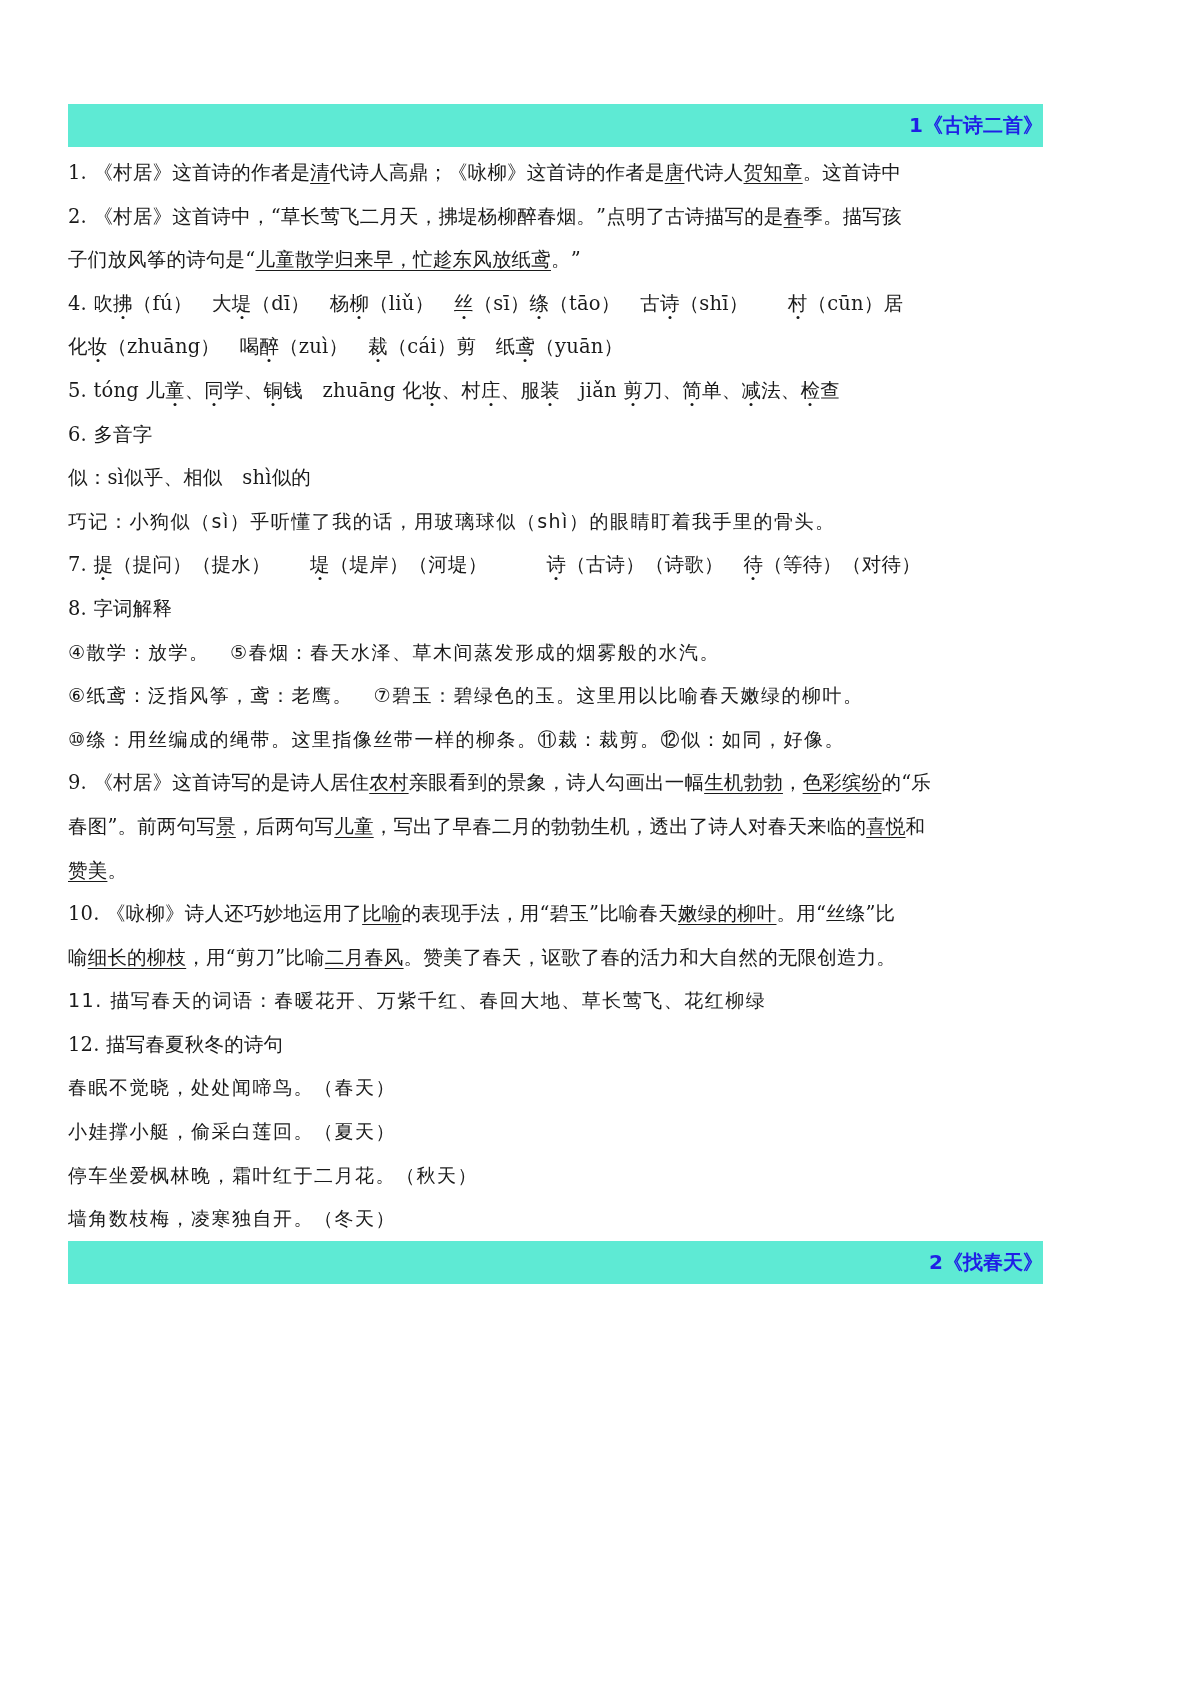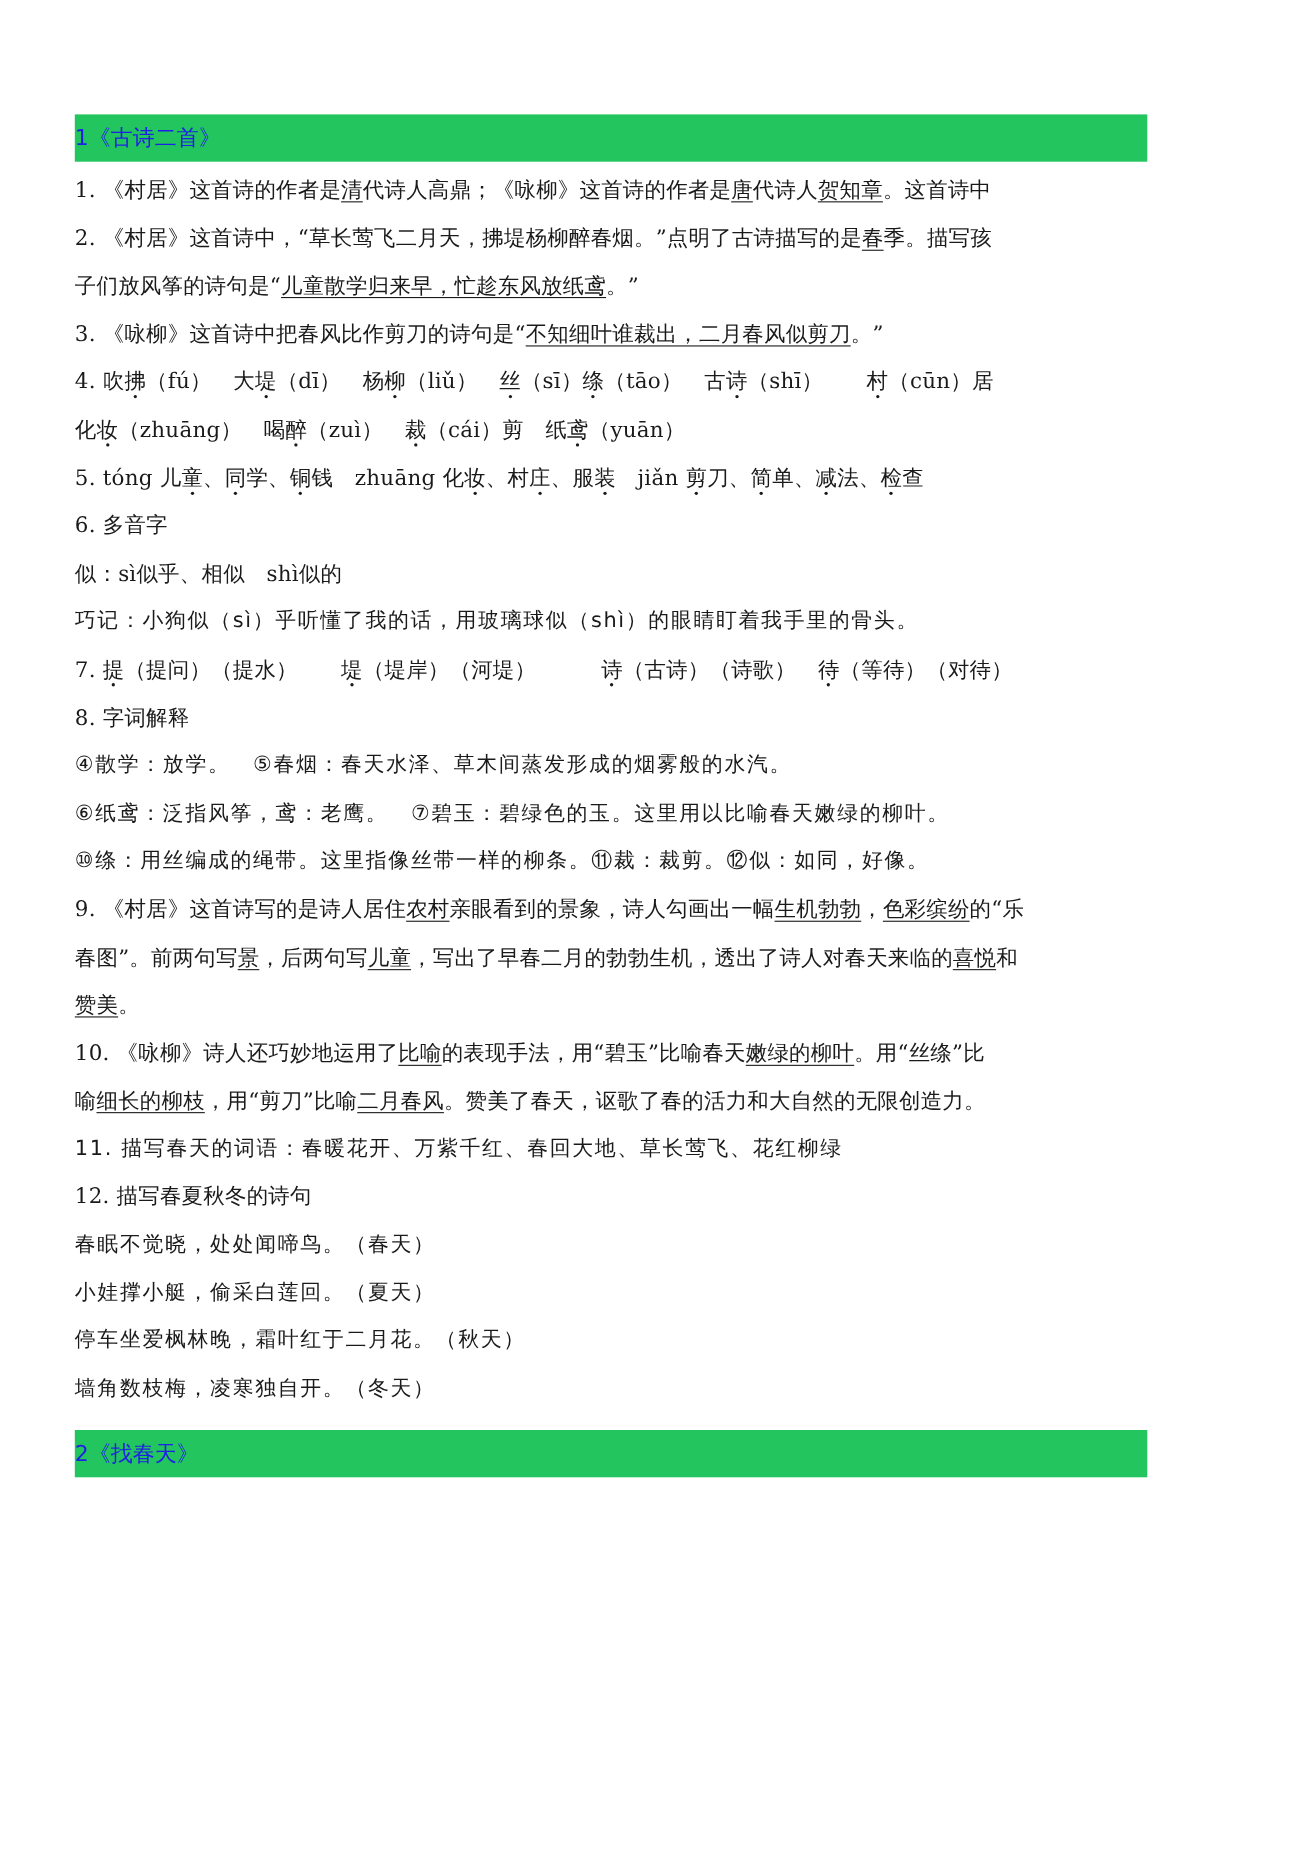--- a/index.html
+++ b/index.html
@@ -3,23 +3,23 @@
 <meta charset="utf-8">
 <style>
   html, body { margin: 0; padding: 0; background: #ffffff; }
   body {
     width: 1191px; height: 1684px; position: relative; overflow: hidden;
     font-family: "DejaVu Serif", "Liberation Serif", serif;
     color: #1a1a1a;
   }
   .page { position: absolute; left: 68px; top: 104px; width: 975px; }
   .section-header {
-    height: 43px; background: #22c55e;
-    display: flex; align-items: center; justify-content: flex-start;
-    font-size: 20px; font-weight: normal; color: #1f1fe6;
+    height: 43px; background: #5eead4;
+    display: flex; align-items: center; justify-content: flex-end;
+    font-size: 20px; font-weight: bold; color: #1f1fe6;
     font-family: "DejaVu Sans", "Liberation Sans", sans-serif;
   }
   .line {
     font-size: 19.5px; line-height: 43.6px; white-space: nowrap;
     letter-spacing: 0.2px;
   }
   .line.sans { font-family: "DejaVu Sans", "Liberation Sans", sans-serif; font-size: 19px; letter-spacing: 1.5px; }
   .u { text-decoration: underline; text-underline-offset: 4px; }
   .dot { position: relative; }
   .dot::after {
@@ -35,21 +35,20 @@
 
   <div class="section-header">
     <span>1《古诗二首》</span>
   </div>
 
   <div style="height:4px"></div>
 
   <div class="line"><span>1. 《村居》这首诗的作者是</span><span class="u">清</span><span>代诗人高鼎；《咏柳》这首诗的作者是</span><span class="u">唐</span><span>代诗人</span><span class="u">贺知章</span><span>。这首诗中</span></div>
   <div class="line"><span>2. 《村居》这首诗中，“草长莺飞二月天，拂堤杨柳醉春烟。”点明了古诗描写的是</span><span class="u">春</span><span>季。描写孩</span></div>
   <div class="line"><span>子们放风筝的诗句是“</span><span class="u">儿童散学归来早，忙趁东风放纸鸢</span><span>。”</span></div>
-  <div class="line"><span>3. 《咏柳》这首诗中把春风比作剪刀的诗句是“</span><span class="u">不知细叶谁裁出，二月春风似剪刀</span><span>。”</span></div>
   <div class="line"><span>4. 吹</span><span class="dot">拂</span><span>（fú）　大</span><span class="dot">堤</span><span>（dī）　杨</span><span class="dot">柳</span><span>（liǔ）　</span><span class="dot">丝</span><span>（sī）</span><span class="dot">绦</span><span>（tāo）　古</span><span class="dot">诗</span><span>（shī）　　</span><span class="dot">村</span><span>（cūn）居</span></div>
   <div class="line"><span>化</span><span class="dot">妆</span><span>（zhuāng）　喝</span><span class="dot">醉</span><span>（zuì）　</span><span class="dot">裁</span><span>（cái）剪　纸</span><span class="dot">鸢</span><span>（yuān）</span></div>
   <div class="line"><span>5. tóng 儿</span><span class="dot">童</span><span>、</span><span class="dot">同</span><span>学、</span><span class="dot">铜</span><span>钱　zhuāng 化</span><span class="dot">妆</span><span>、村</span><span class="dot">庄</span><span>、服</span><span class="dot">装</span><span>　jiǎn </span><span class="dot">剪</span><span>刀、</span><span class="dot">简</span><span>单、</span><span class="dot">减</span><span>法、</span><span class="dot">检</span><span>查</span></div>
   <div class="line">6. 多音字</div>
   <div class="line">似：sì似乎、相似　shì似的</div>
   <div class="line sans">巧记：小狗似（sì）乎听懂了我的话，用玻璃球似（shì）的眼睛盯着我手里的骨头。</div>
   <div class="line"><span>7. </span><span class="dot">提</span><span>（提问）（提水）　　</span><span class="dot">堤</span><span>（堤岸）（河堤）　　　</span><span class="dot">诗</span><span>（古诗）（诗歌）　</span><span class="dot">待</span><span>（等待）（对待）</span></div>
   <div class="line">8. 字词解释</div>
   <div class="line sans">④散学：放学。　⑤春烟：春天水泽、草木间蒸发形成的烟雾般的水汽。</div>
   <div class="line sans">⑥纸鸢：泛指风筝，鸢：老鹰。　⑦碧玉：碧绿色的玉。这里用以比喻春天嫩绿的柳叶。</div>
@@ -59,16 +58,16 @@
   <div class="line"><span class="u">赞美</span><span>。</span></div>
   <div class="line"><span>10. 《咏柳》诗人还巧妙地运用了</span><span class="u">比喻</span><span>的表现手法，用“碧玉”比喻春天</span><span class="u">嫩绿的柳叶</span><span>。用“丝绦”比</span></div>
   <div class="line"><span>喻</span><span class="u">细长的柳枝</span><span>，用“剪刀”比喻</span><span class="u">二月春风</span><span>。赞美了春天，讴歌了春的活力和大自然的无限创造力。</span></div>
   <div class="line sans">11. 描写春天的词语：春暖花开、万紫千红、春回大地、草长莺飞、花红柳绿</div>
   <div class="line">12. 描写春夏秋冬的诗句</div>
   <div class="line sans">春眠不觉晓，处处闻啼鸟。（春天）</div>
   <div class="line sans">小娃撑小艇，偷采白莲回。（夏天）</div>
   <div class="line sans">停车坐爱枫林晚，霜叶红于二月花。（秋天）</div>
   <div class="line sans">墙角数枝梅，凌寒独自开。（冬天）</div>
 
-  <div class="section-header" style="margin-top:16px;">
+  <div class="section-header" style="margin-top:0;">
     <span>2《找春天》</span>
   </div>
 </div>
 
 </body></html>

